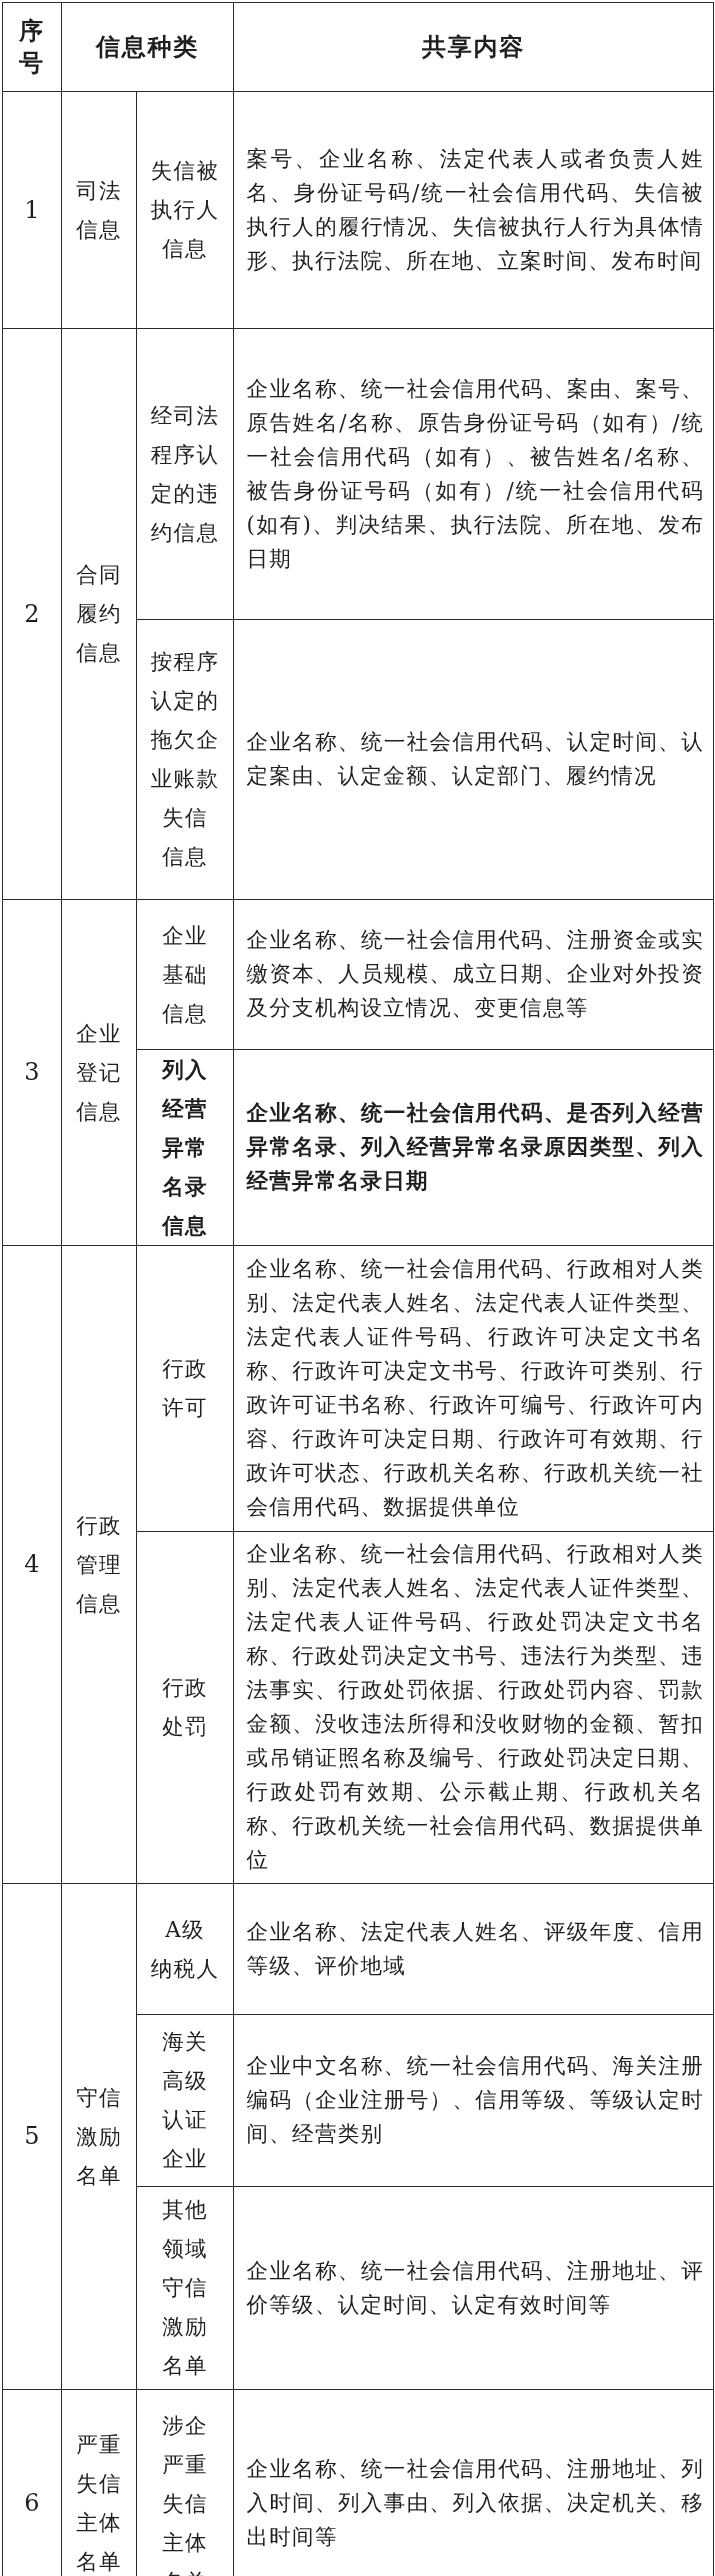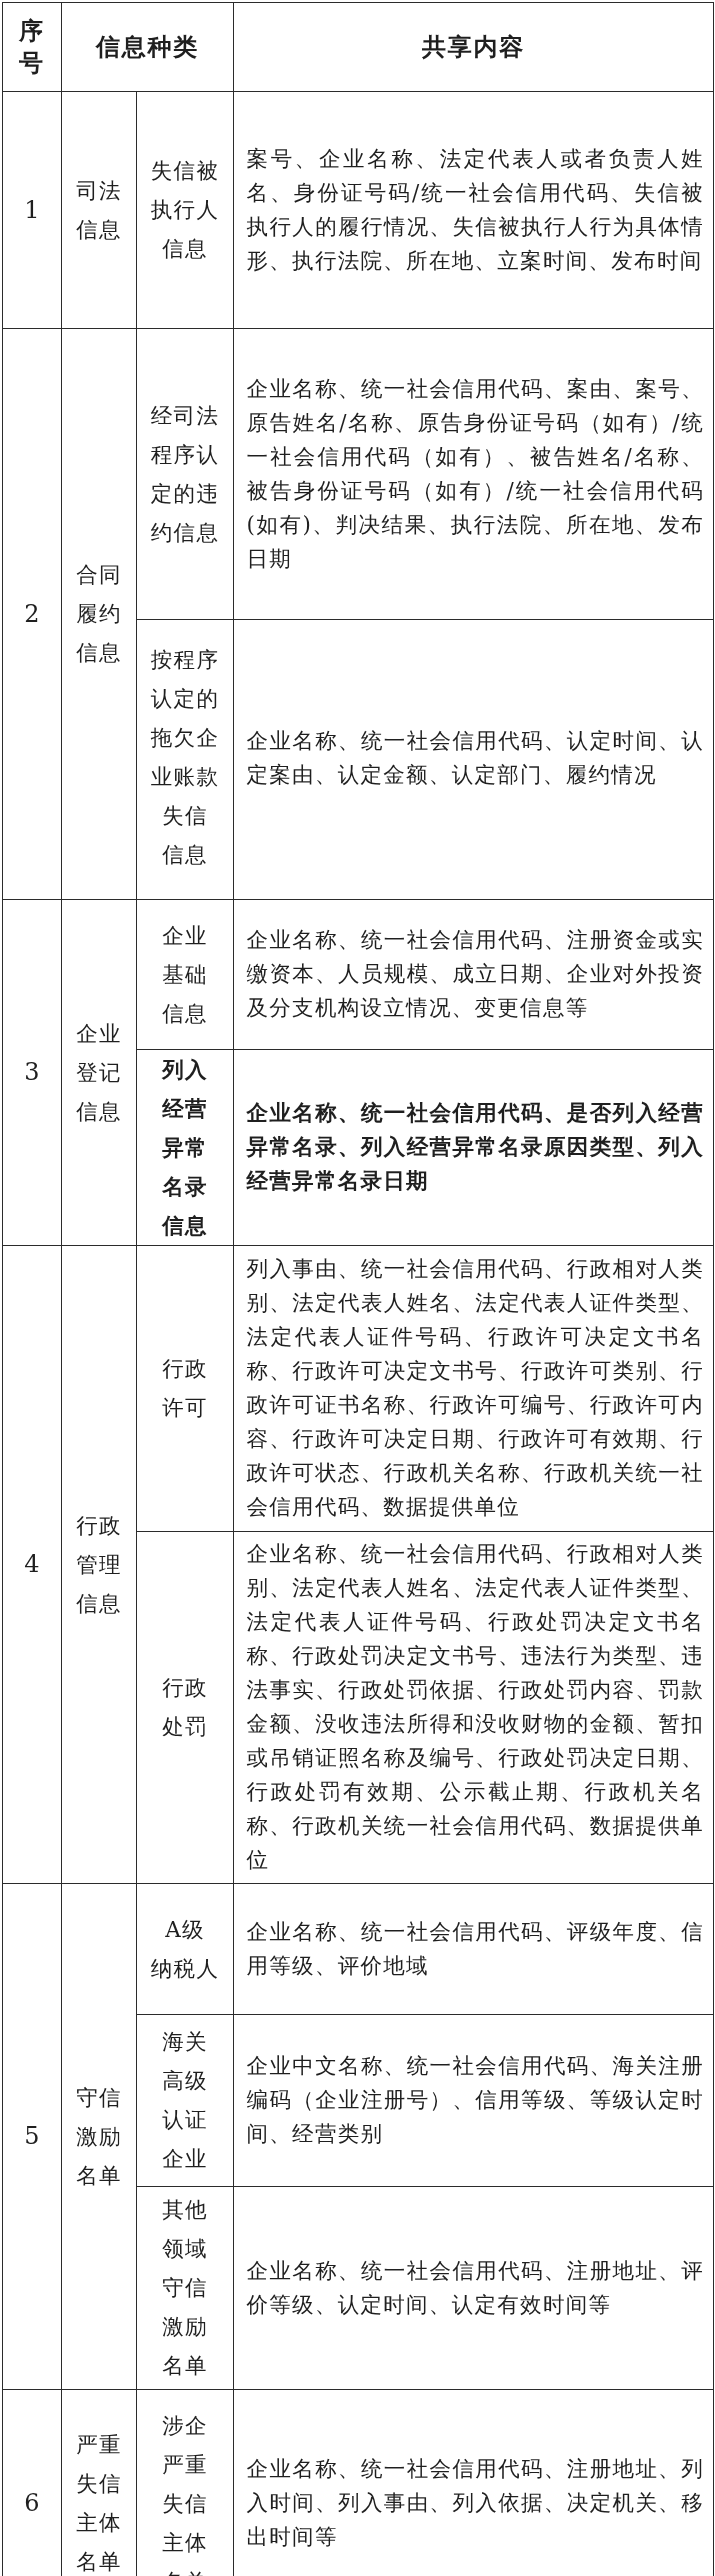--- a/index.html
+++ b/index.html
@@ -89,21 +89,21 @@
         <td class="no-cell" rowspan="2">2</td>
         <td class="cat-cell" rowspan="2">合同
 履约
 信息</td>
         <td class="type-cell">经司法
 程序认
 定的违
 约信息</td>
         <td class="content-cell">企业名称、统一社会信用代码、案由、案号、原告姓名/名称、原告身份证号码（如有）/统一社会信用代码（如有）、被告姓名/名称、被告身份证号码（如有）/统一社会信用代码(如有)、判决结果、执行法院、所在地、发布日期</td>
       </tr>
-      <tr style="height: 280px; font-family: Liberation Mono, monospace;">
+      <tr style="height: 280px;">
         <td class="type-cell">按程序
 认定的
 拖欠企
 业账款
 失信
 信息</td>
         <td class="content-cell">企业名称、统一社会信用代码、认定时间、认定案由、认定金额、认定部门、履约情况</td>
       </tr>
       <tr style="height: 150px;">
         <td class="no-cell" rowspan="2">3</td>
@@ -123,35 +123,35 @@
 信息</td>
         <td class="content-cell">企业名称、统一社会信用代码、是否列入经营异常名录、列入经营异常名录原因类型、列入经营异常名录日期</td>
       </tr>
       <tr style="height: 286px;">
         <td class="no-cell" rowspan="2">4</td>
         <td class="cat-cell" rowspan="2">行政
 管理
 信息</td>
         <td class="type-cell">行政
 许可</td>
-        <td class="content-cell">列入事由、统一社会信用代码、行政相对人类别、法定代表人姓名、法定代表人证件类型、法定代表人证件号码、行政许可决定文书名称、行政许可决定文书号、行政许可类别、行政许可证书名称、行政许可编号、行政许可内容、行政许可决定日期、行政许可有效期、行政许可状态、行政机关名称、行政机关统一社会信用代码、数据提供单位</td>
+        <td class="content-cell">企业名称、统一社会信用代码、行政相对人类别、法定代表人姓名、法定代表人证件类型、法定代表人证件号码、行政许可决定文书名称、行政许可决定文书号、行政许可类别、行政许可证书名称、行政许可编号、行政许可内容、行政许可决定日期、行政许可有效期、行政许可状态、行政机关名称、行政机关统一社会信用代码、数据提供单位</td>
       </tr>
       <tr style="height: 346px;">
         <td class="type-cell">行政
 处罚</td>
         <td class="content-cell">企业名称、统一社会信用代码、行政相对人类别、法定代表人姓名、法定代表人证件类型、法定代表人证件号码、行政处罚决定文书名称、行政处罚决定文书号、违法行为类型、违法事实、行政处罚依据、行政处罚内容、罚款金额、没收违法所得和没收财物的金额、暂扣或吊销证照名称及编号、行政处罚决定日期、行政处罚有效期、公示截止期、行政机关名称、行政机关统一社会信用代码、数据提供单位</td>
       </tr>
       <tr style="height: 131px;">
         <td class="no-cell" rowspan="3">5</td>
         <td class="cat-cell" rowspan="3">守信
 激励
 名单</td>
         <td class="type-cell">A级
 纳税人</td>
-        <td class="content-cell">企业名称、统一社会信用代码、评级年度、信用等级、评价地域</td>
+        <td class="content-cell">企业名称、法定代表人姓名、评级年度、信用等级、评价地域</td>
       </tr>
       <tr style="height: 172px; padding-left: 19px;">
         <td class="type-cell">海关
 高级
 认证
 企业</td>
         <td class="content-cell">企业中文名称、统一社会信用代码、海关注册编码（企业注册号）、信用等级、等级认定时间、经营类别</td>
       </tr>
       <tr style="height: 203px;">
         <td class="type-cell">其他

